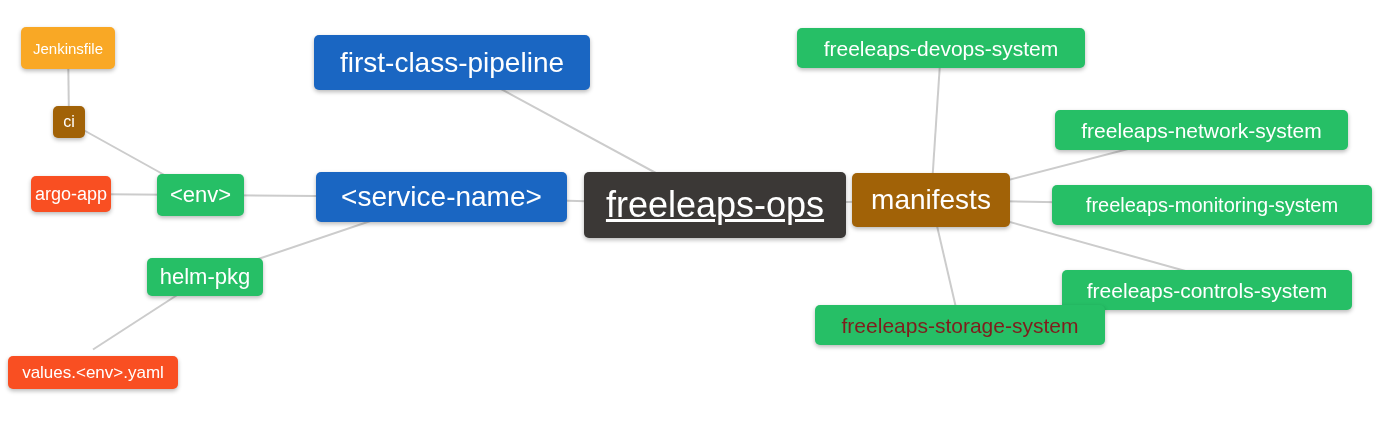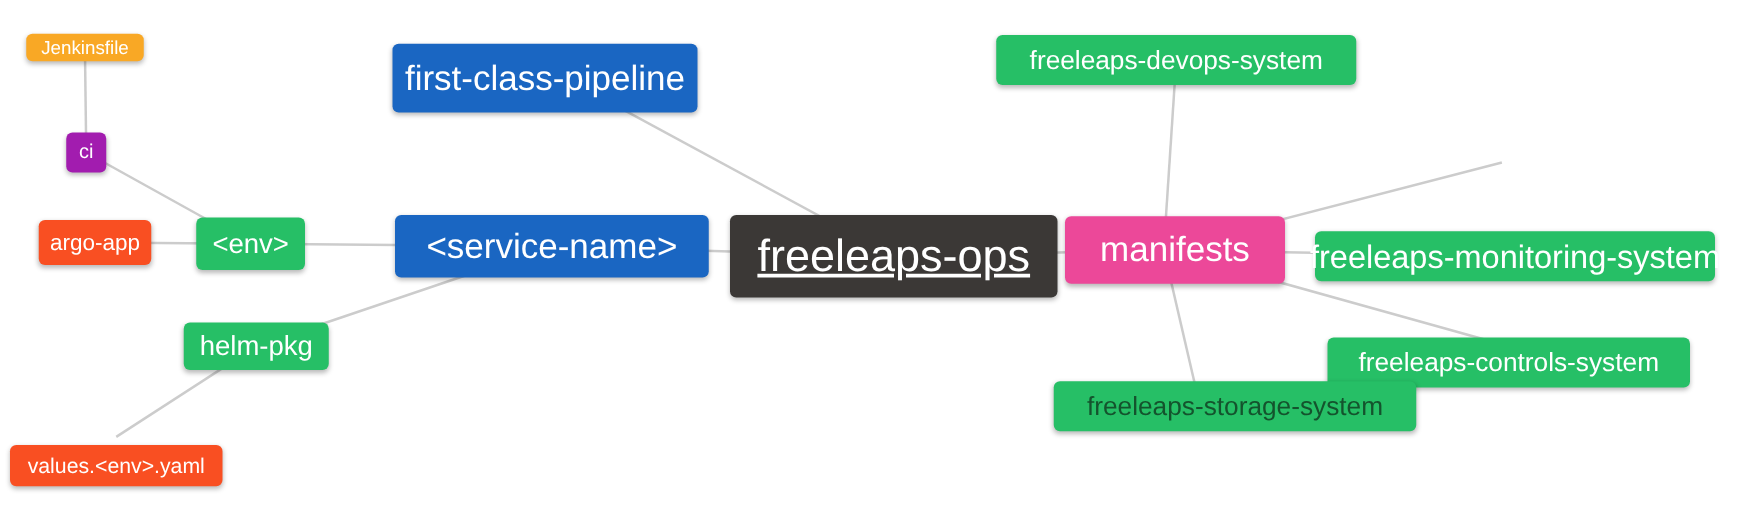--- a/index.html
+++ b/index.html
@@ -58,52 +58,55 @@
       <line x1="715" y1="205" x2="931" y2="200" stroke="#cccccc" stroke-width="2"></line>
       <line x1="931" y1="200" x2="941" y2="48" stroke="#cccccc" stroke-width="2"></line>
       <line x1="931" y1="200" x2="1201.5" y2="130" stroke="#cccccc" stroke-width="2"></line>
       <line x1="931" y1="200" x2="1212" y2="205" stroke="#cccccc" stroke-width="2"></line>
       <line x1="931" y1="200" x2="1207" y2="277" stroke="#cccccc" stroke-width="2"></line>
       <line x1="931" y1="200" x2="960" y2="325" stroke="#cccccc" stroke-width="2"></line>
     </svg>
 <div class="node" style="left: 584px; top: 172px; width: 262px; height: 66px; font-size: 36px; background: rgb(59, 56, 54); color: rgb(255, 255, 255); text-decoration: underline;">
       <span>freeleaps-ops</span>
     </div>
-    <div class="node" style="left: 314px; top: 35px; width: 244px; height: 55px; font-size: 28px; background: rgb(26, 102, 194); color: rgb(255, 255, 255);">
+    <div class="node" style="left: 314px; top: 35px; width: 276px; height: 55px; font-size: 28px; background: rgb(26, 102, 194); color: rgb(255, 255, 255);">
       <span>first-class-pipeline</span>
     </div>
     <div class="node" style="left: 316px; top: 172px; width: 251px; height: 50px; font-size: 28px; background: rgb(26, 102, 194); color: rgb(255, 255, 255); justify-content: center;">
       <span>&lt;service-name&gt;</span>
     </div>
-    <div class="node" style="left: 852px; top: 173px; width: 176px; height: 54px; font-size: 28px; background: #ec4899; color: rgb(255, 255, 255); text-align: center;">
+    <div class="node" style="left: 852px; top: 173px; width: 158px; height: 54px; font-size: 28px; background: #a16207; color: rgb(255, 255, 255); text-align: center;">
       <span>manifests</span>
     </div>
     <div class="node" style="left: 157px; top: 174px; width: 87px; height: 42px; font-size: 22px; background: rgb(38, 191, 102); color: rgb(255, 255, 255);">
       <span>&lt;env&gt;</span>
     </div>
     <div class="node" style="left: 147px; top: 258px; width: 116px; height: 38px; font-size: 22px; background: rgb(38, 191, 102); color: rgb(255, 255, 255);">
       <span>helm-pkg</span>
     </div>
     <div class="node" style="left: 797px; top: 28px; width: 288px; height: 40px; font-size: 21px; background: rgb(38, 191, 102); color: rgb(255, 255, 255);">
       <span>freeleaps-devops-system</span>
     </div>
-    <div class="node" style="left: 1052px; top: 185px; width: 320px; height: 40px; font-size: 26px; background: rgb(38, 191, 102); color: rgb(255, 255, 255);">
+    <div class="node" style="left: 1055px; top: 110px; width: 293px; height: 40px; font-size: 21px; background: rgb(38, 191, 102); color: rgb(255, 255, 255);">
+      <span>freeleaps-network-system</span>
+    </div>
+    <div class="node" style="left: 1052px; top: 185px; width: 320px; height: 40px; font-size: 20px; background: rgb(38, 191, 102); color: rgb(255, 255, 255);">
       <span>freeleaps-monitoring-system</span>
     </div>
     <div class="node" style="left: 1062px; top: 257px; width: 290px; height: 40px; font-size: 21px; background: rgb(38, 191, 102); color: rgb(255, 255, 255); margin-top: 13px;">
       <span>freeleaps-controls-system</span>
     </div>
-    <div class="node" style="left: 815px; top: 305px; width: 290px; height: 40px; font-size: 21px; background: rgb(38, 191, 102); color: #14532d; margin-left: 28px;">
+    <div class="node" style="left: 815px; top: 305px; width: 290px; height: 40px; font-size: 21px; background: rgb(38, 191, 102); color: #7f1d1d;">
       <span>freeleaps-storage-system</span>
     </div>
-    <div class="node" style="left: 53px; top: 106px; width: 32px; height: 32px; font-size: 16px; background: #a21caf; color: rgb(255, 255, 255); align-items: center;">
+    <div class="node" style="left: 53px; top: 106px; width: 32px; height: 32px; font-size: 16px; background: #a16207; color: rgb(255, 255, 255); align-items: center;">
       <span>ci</span>
     </div>
-    <div class="node" style="left: 31px; top: 176px; width: 90px; height: 36px; font-size: 18px; background: rgb(249, 79, 34); color: rgb(255, 255, 255);">
+    <div class="node" style="left: 31px; top: 176px; width: 80px; height: 36px; font-size: 18px; background: rgb(249, 79, 34); color: rgb(255, 255, 255);">
       <span>argo-app</span>
     </div>
     <div class="node" style="left: 8px; top: 333px; width: 170px; height: 33px; font-size: 17px; background: rgb(249, 79, 34); color: rgb(255, 255, 255); margin-top: 23px;">
       <span>values.&lt;env&gt;.yaml</span>
     </div>
-    <div class="node" style="left: 21px; top: 27px; width: 94px; height: 22px; font-size: 15px; background: rgb(249, 168, 37); color: rgb(255, 255, 255);">
+    <div class="node" style="left: 21px; top: 27px; width: 94px; height: 42px; font-size: 15px; background: rgb(249, 168, 37); color: rgb(255, 255, 255);">
       <span>Jenkinsfile</span>
     </div>
   </div>
 
 </body></html>

